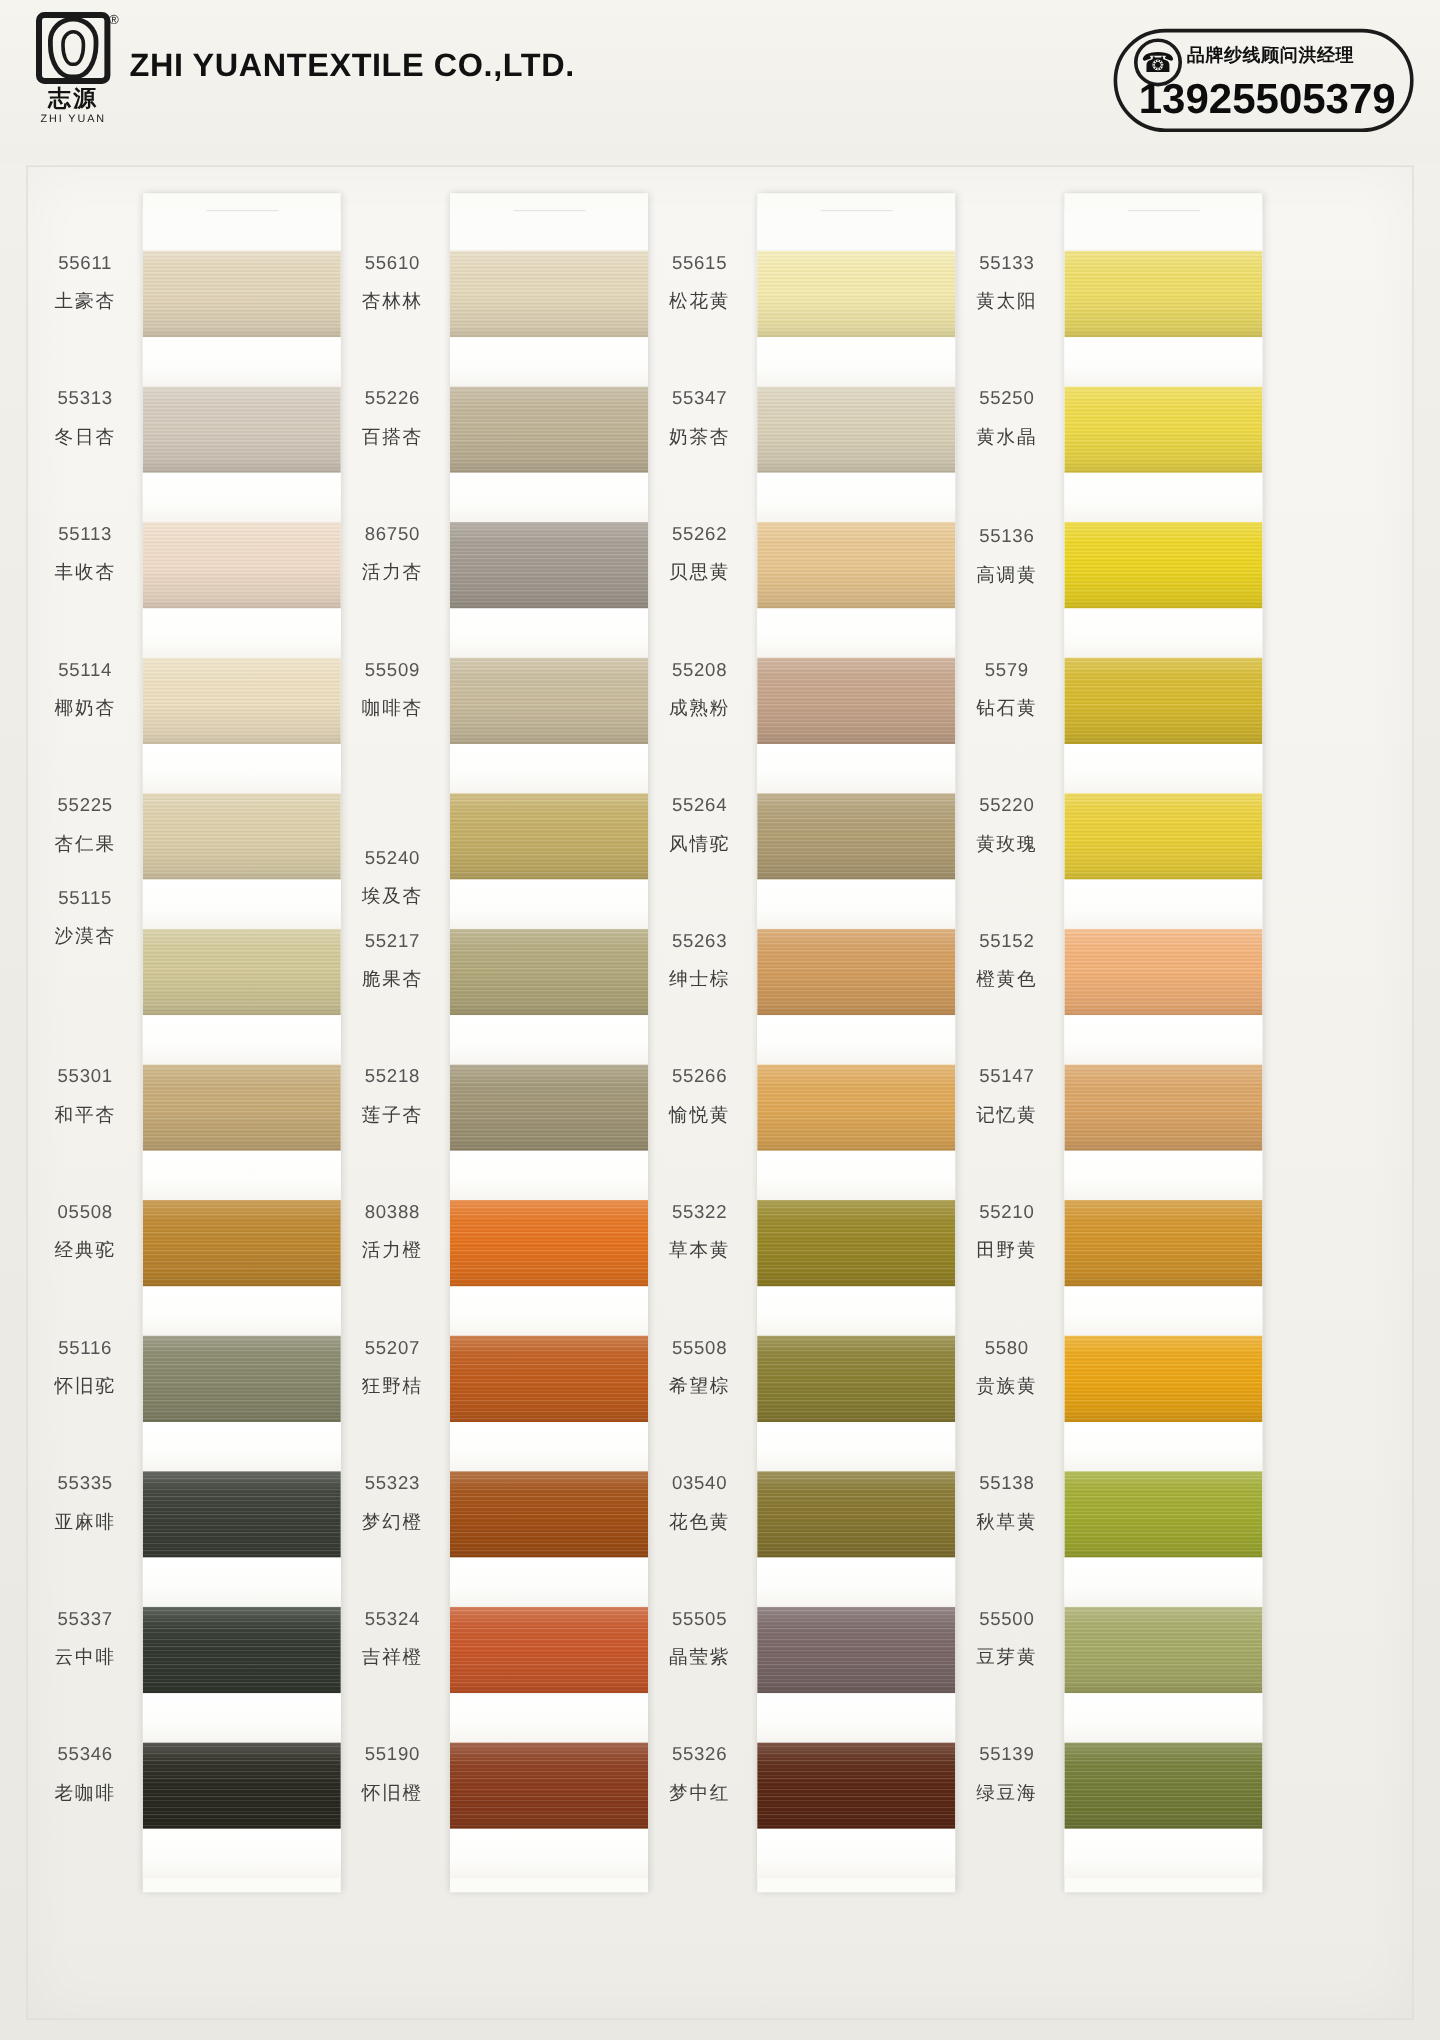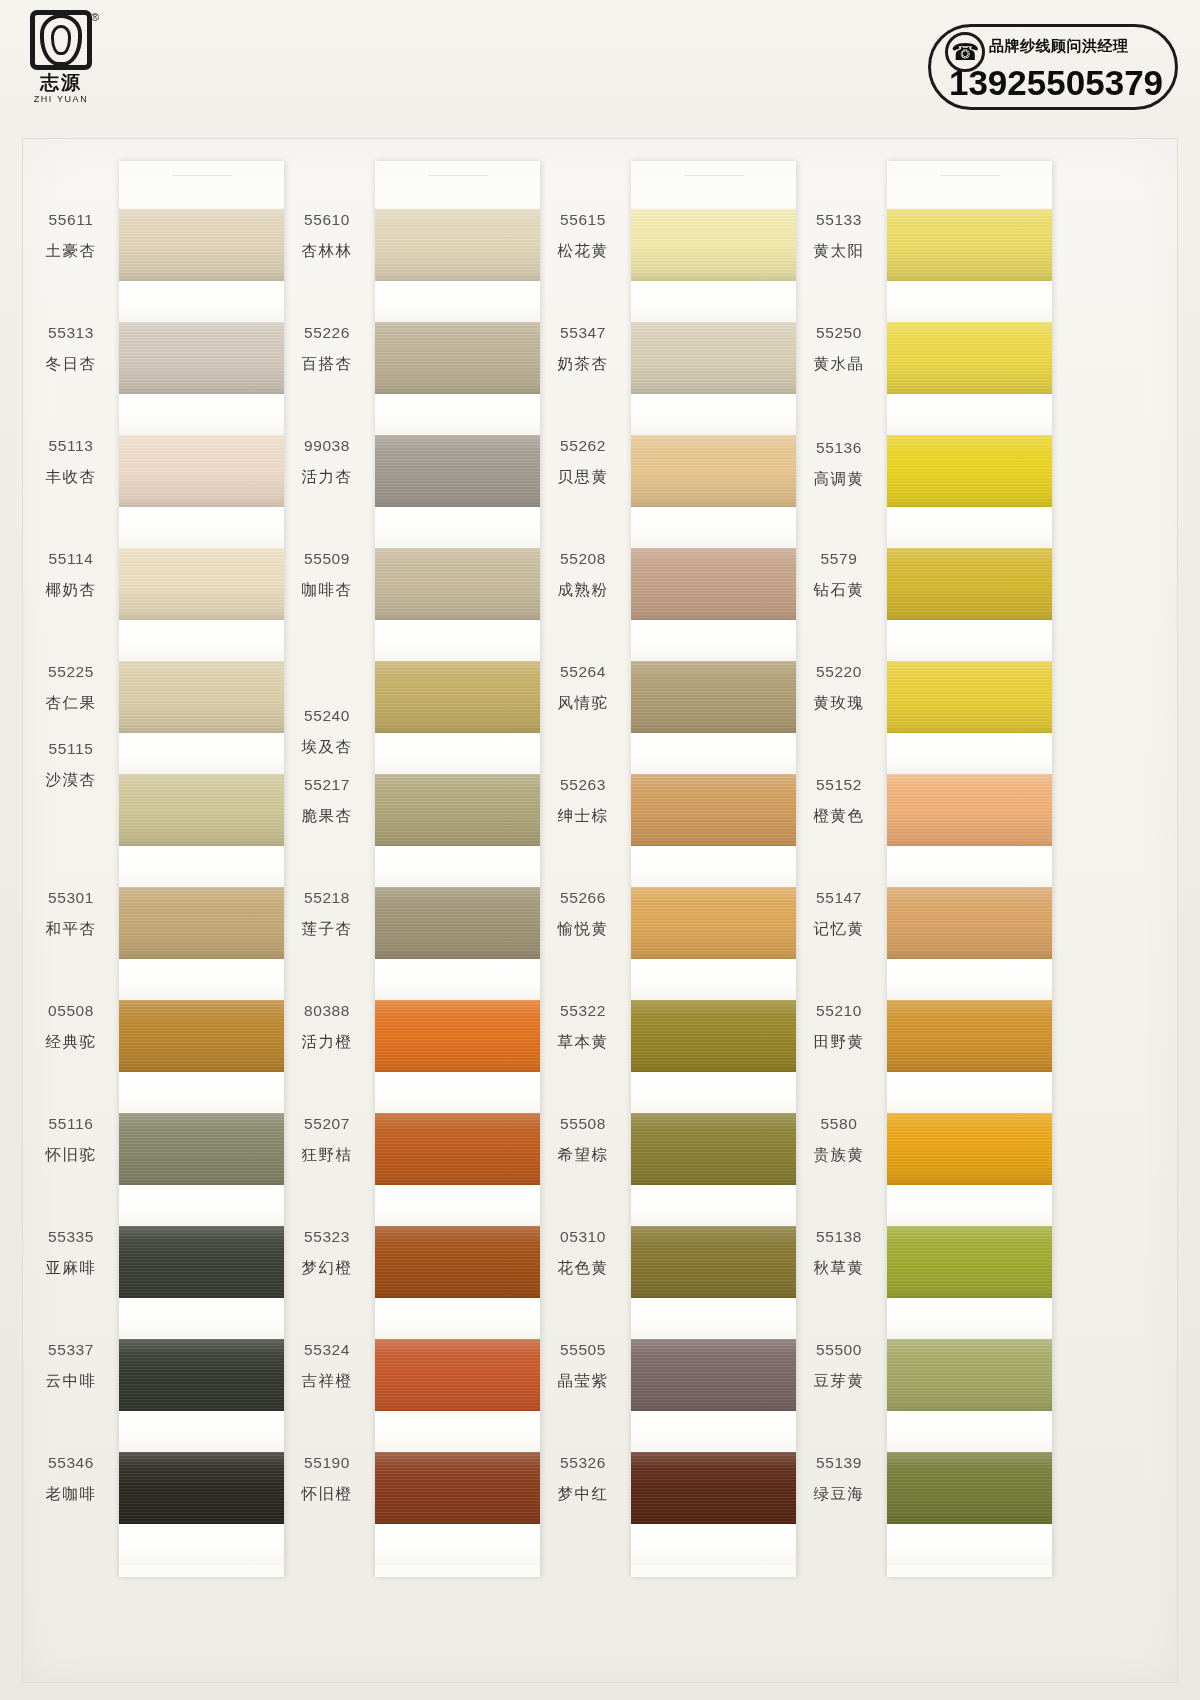--- a/index.html
+++ b/index.html
@@ -194,20 +194,21 @@
 
     <div class="logo-block">
       <div class="logo-mark">
         <span class="logo-reg">®</span>
       </div>
       <div class="logo-cn">志源</div>
       <div class="logo-py">ZHI YUAN</div>
     </div>
 
     <div class="brand-names">
+      <div class="brand-en">ZHI YUANTEXTILE CO.,LTD.</div>
     </div>
 
 
     <div class="contact-pill">
       <div class="contact-icon">☎</div>
       <div class="contact-adv">品牌纱线顾问洪经理</div>
       <div class="contact-phone">13925505379</div>
     </div>
   </div>
 
@@ -391,21 +392,21 @@
       <div class="labels" style="left: 260px;">
         <div class="lab" style="top: 72px;">
           <div class="code">55610</div>
           <div class="cname">杏林林</div>
         </div>
         <div class="lab" style="top: 185px;">
           <div class="code">55226</div>
           <div class="cname">百搭杏</div>
         </div>
         <div class="lab" style="top: 298px;">
-          <div class="code">99038</div>
+          <div class="code">86750</div>
           <div class="cname">活力杏</div>
         </div>
         <div class="lab" style="top: 411px;">
           <div class="code">55509</div>
           <div class="cname">咖啡杏</div>
         </div>
         <div class="lab" style="top: 524px; margin-top: 44px;">
           <div class="code">55240</div>
           <div class="cname">埃及杏</div>
         </div>
@@ -532,21 +533,21 @@
         </div>
         <div class="lab" style="top: 863px;">
           <div class="code">55322</div>
           <div class="cname">草本黄</div>
         </div>
         <div class="lab" style="top: 976px;">
           <div class="code">55508</div>
           <div class="cname">希望棕</div>
         </div>
         <div class="lab" style="top: 1089px;">
-          <div class="code">05310</div>
+          <div class="code">03540</div>
           <div class="cname">花色黄</div>
         </div>
         <div class="lab" style="top: 1202px;">
           <div class="code">55505</div>
           <div class="cname">晶莹紫</div>
         </div>
         <div class="lab" style="top: 1315px;">
           <div class="code">55326</div>
           <div class="cname">梦中红</div>
         </div>

